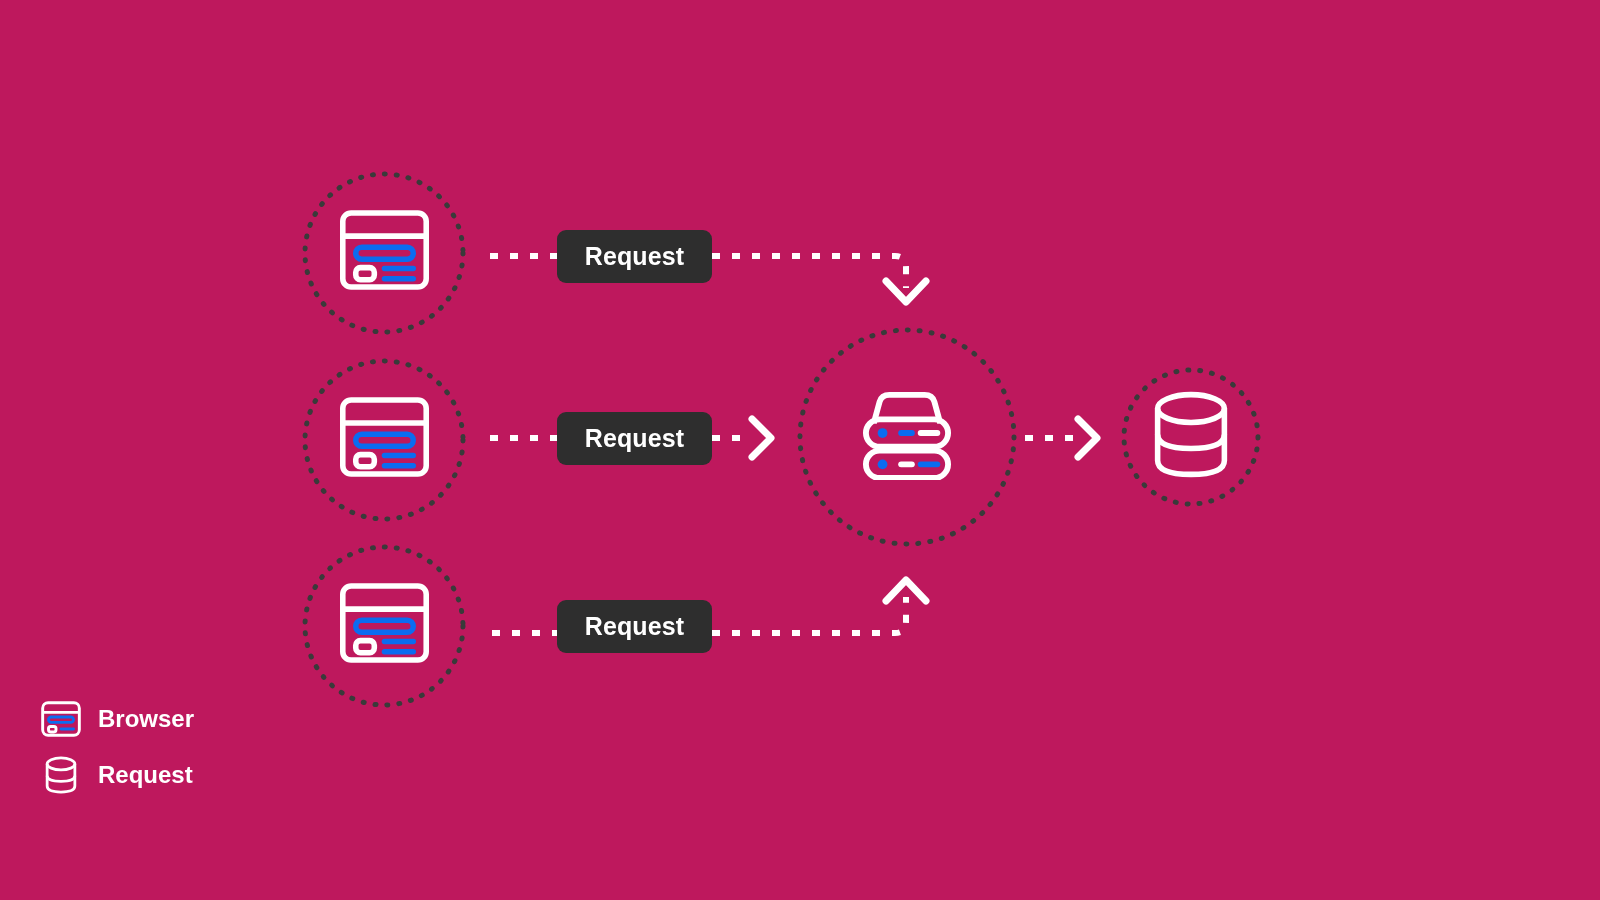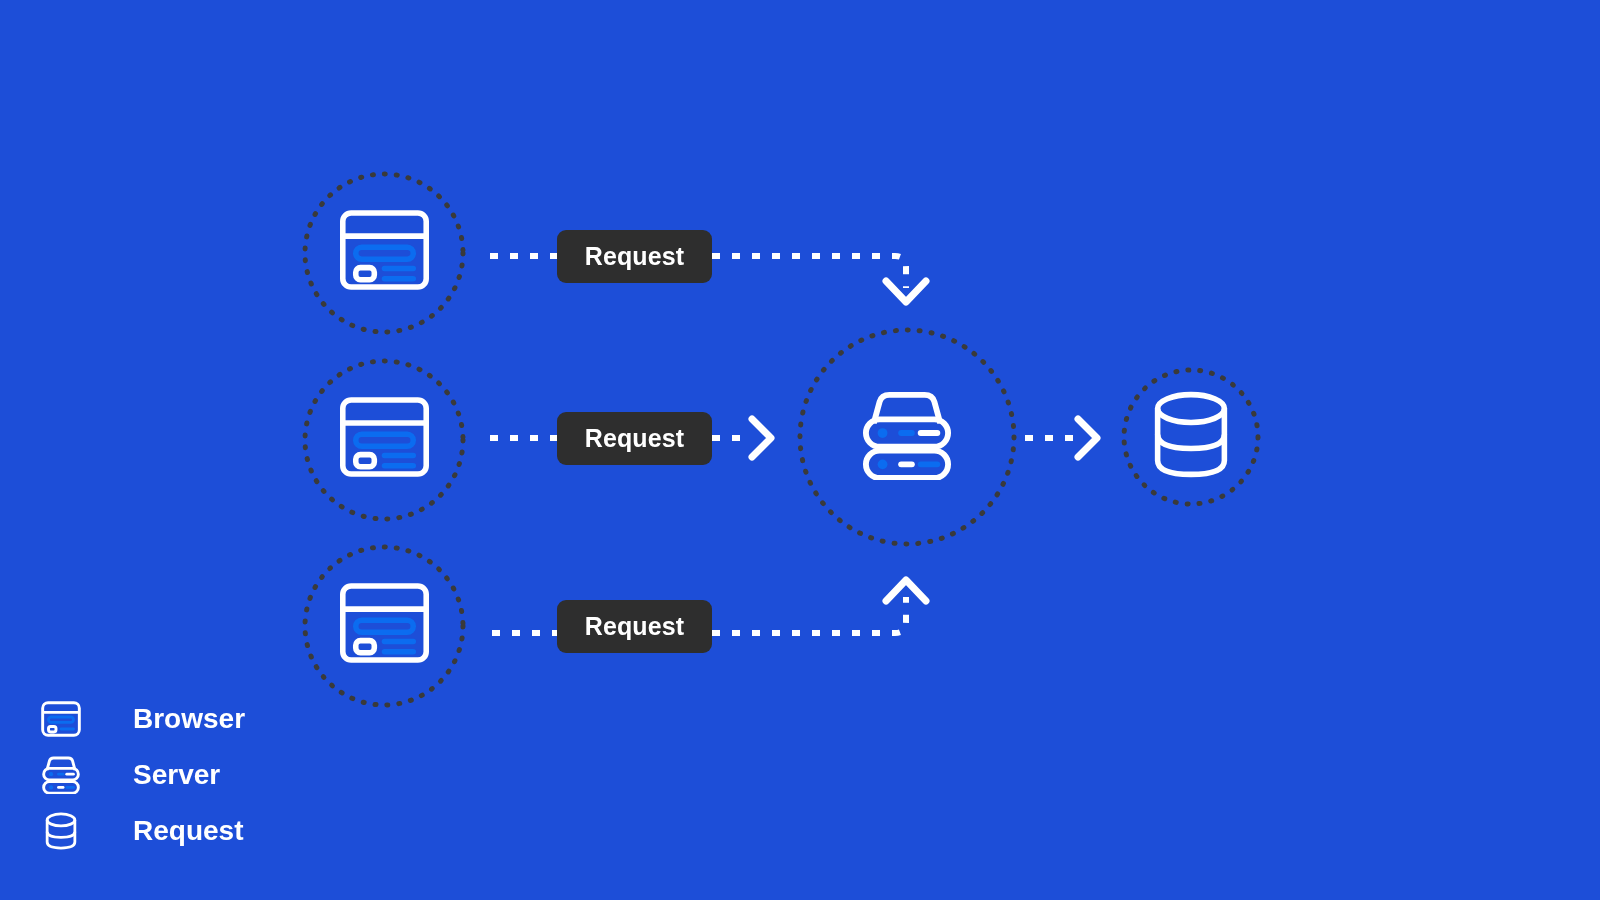--- a/index.html
+++ b/index.html
@@ -11,21 +11,21 @@
     width: 1600px;
     height: 900px;
     overflow: hidden;
     font-family: "Liberation Sans", sans-serif;
     position: relative;
   }
   #stage {
     position: relative;
     width: 1600px;
     height: 900px;
-    background: #1d4ed8;
+    background: #be185d;
   }
   .diagram-svg {
     position: absolute;
     left: 0;
     top: 0;
     width: 1600px;
     height: 900px;
   }
   .req-label {
     position: absolute;
@@ -62,25 +62,24 @@
   .legend-icon {
     width: 42px;
     height: 42px;
     display: flex;
     align-items: center;
     justify-content: center;
     margin-right: 16px;
   }
   .legend-label {
     color: #ffffff;
-    font-size: 28px;
+    font-size: 24px;
     font-weight: bold;
     font-family: "Liberation Sans", sans-serif;
     line-height: 1;
-    margin-left: 35px;
   }
 </style>
 </head>
 <body>
 
 <div id="stage">
 
   <svg class="diagram-svg" viewBox="0 0 1600 900">
 
     <defs>
@@ -164,36 +163,20 @@
           <rect x="4" y="4" width="88" height="78" rx="13" ry="13" fill="none" stroke="#ffffff" stroke-width="7"></rect>
           <line x1="4" y1="27" x2="92" y2="27" stroke="#ffffff" stroke-width="7"></line>
           <rect x="18" y="38" width="60" height="13" rx="6.5" ry="6.5" fill="none" stroke="#0b6cf0" stroke-width="7"></rect>
           <rect x="18" y="61" width="18" height="13" rx="5" ry="5" fill="none" stroke="#ffffff" stroke-width="7"></rect>
           <line x1="48" y1="67" x2="78" y2="67" stroke="#0b6cf0" stroke-width="7" stroke-linecap="round"></line>
         </svg>
       </span>
       <span class="legend-label">Browser</span>
     </div>
 
-    <div class="legend-row">
-      <span class="legend-icon">
-        <svg width="40" height="38" viewBox="0 0 96 92">
-          <path d="M14 34 L20 12 Q22 5 30 5 L66 5 Q74 5 76 12 L82 34" fill="none" stroke="#ffffff" stroke-width="7" stroke-linejoin="round"></path>
-          <rect x="6" y="30" width="84" height="28" rx="14" ry="14" fill="none" stroke="#ffffff" stroke-width="7"></rect>
-          <rect x="6" y="62" width="84" height="28" rx="14" ry="14" fill="none" stroke="#ffffff" stroke-width="7"></rect>
-          <circle cx="24" cy="44" r="5" fill="#0b6cf0"></circle>
-          <line x1="42" y1="44" x2="53" y2="44" stroke="#0b6cf0" stroke-width="7" stroke-linecap="round"></line>
-          <line x1="62" y1="44" x2="78" y2="44" stroke="#ffffff" stroke-width="7" stroke-linecap="round"></line>
-          <circle cx="24" cy="76" r="5" fill="#0b6cf0"></circle>
-          <line x1="42" y1="76" x2="53" y2="76" stroke="#ffffff" stroke-width="7" stroke-linecap="round"></line>
-          <line x1="62" y1="76" x2="78" y2="76" stroke="#0b6cf0" stroke-width="7" stroke-linecap="round"></line>
-        </svg>
-      </span>
-      <span class="legend-label">Server</span>
-    </div>
 
     <div class="legend-row">
       <span class="legend-icon">
         <svg width="34" height="38" viewBox="0 0 84 96">
           <ellipse cx="42" cy="20" rx="35" ry="15" fill="none" stroke="#ffffff" stroke-width="7"></ellipse>
           <path d="M7 20 L7 76 Q7 91 42 91 Q77 91 77 76 L77 20" fill="none" stroke="#ffffff" stroke-width="7"></path>
           <path d="M7 50 Q7 64 42 64 Q77 64 77 50" fill="none" stroke="#ffffff" stroke-width="7"></path>
         </svg>
       </span>
       <span class="legend-label">Request</span>

